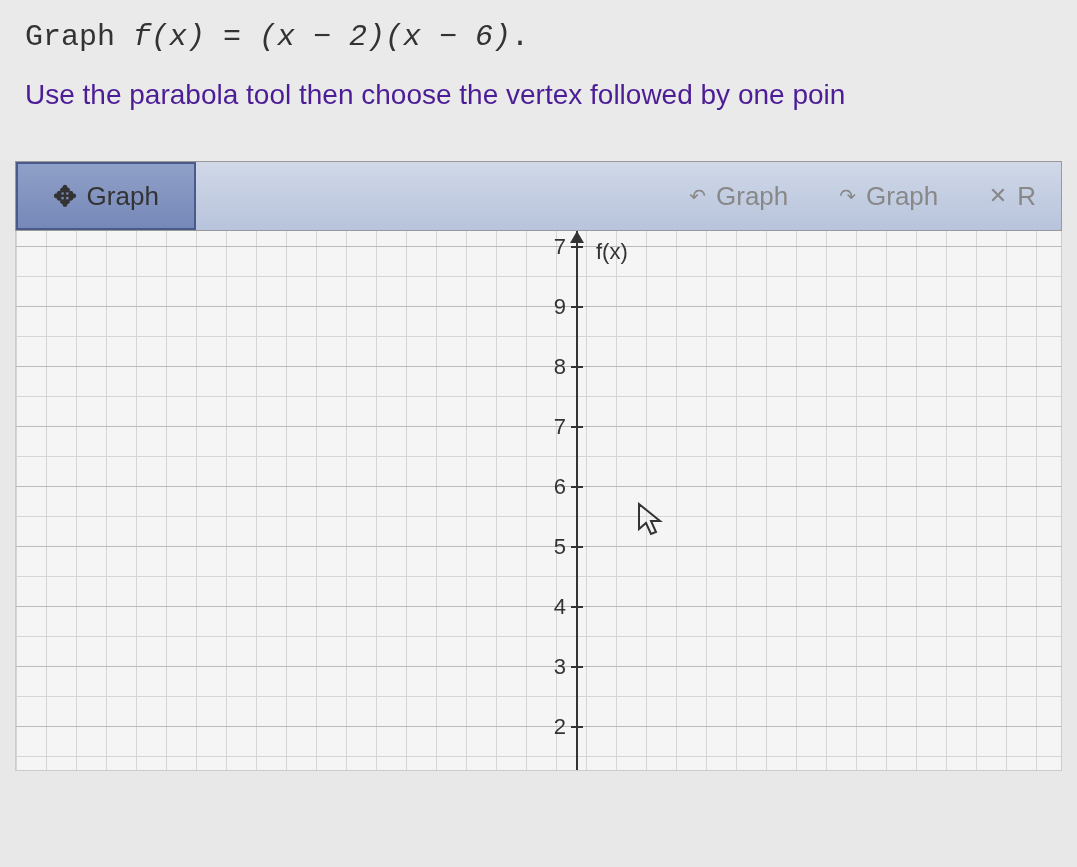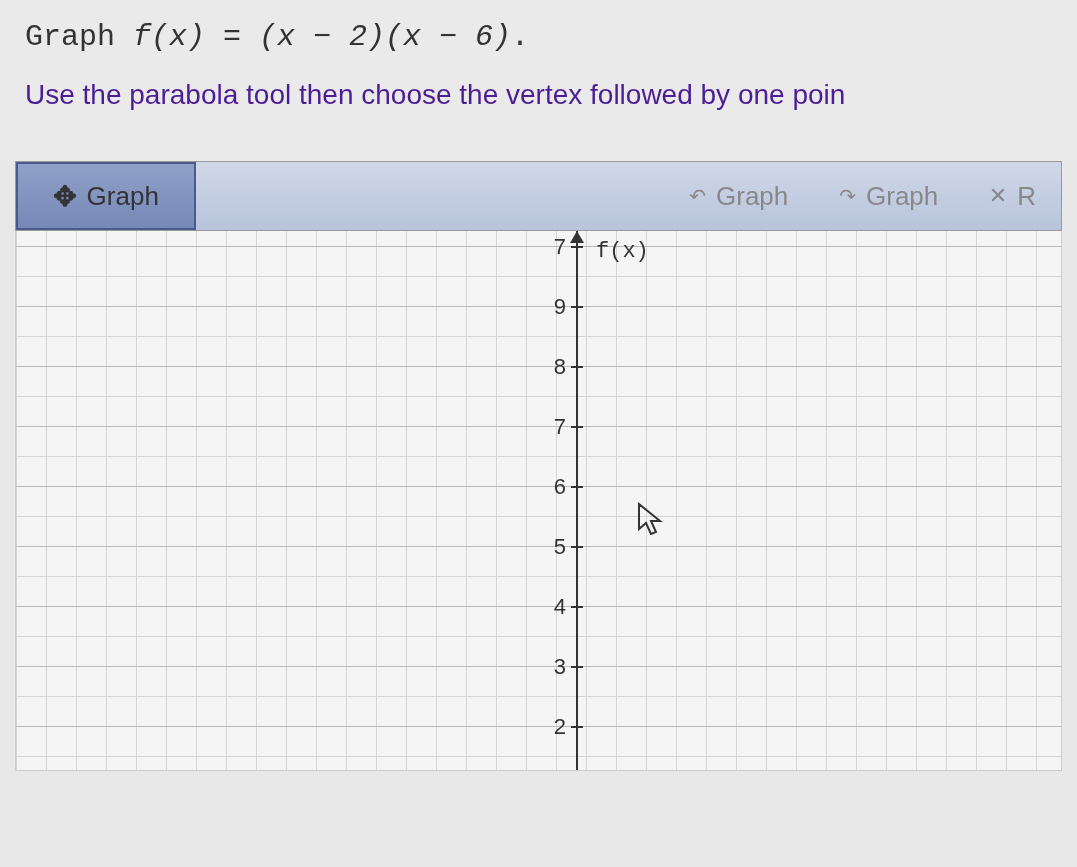--- a/index.html
+++ b/index.html
@@ -128,21 +128,21 @@
       width: 0;
       height: 0;
       border-left: 7px solid transparent;
       border-right: 7px solid transparent;
       border-bottom: 12px solid #333;
     }
     .axis-label {
       position: absolute;
       font-size: 22px;
       color: #333;
-      font-family: Liberation Mono, monospace;
+      font-family: Liberation Sans, sans-serif;
     }
     .y-axis-label {
       position: absolute;
       font-size: 22px;
       color: #333;
       text-align: right;
       width: 30px;
       font-family: Arial, sans-serif;
     }
     .tick {

